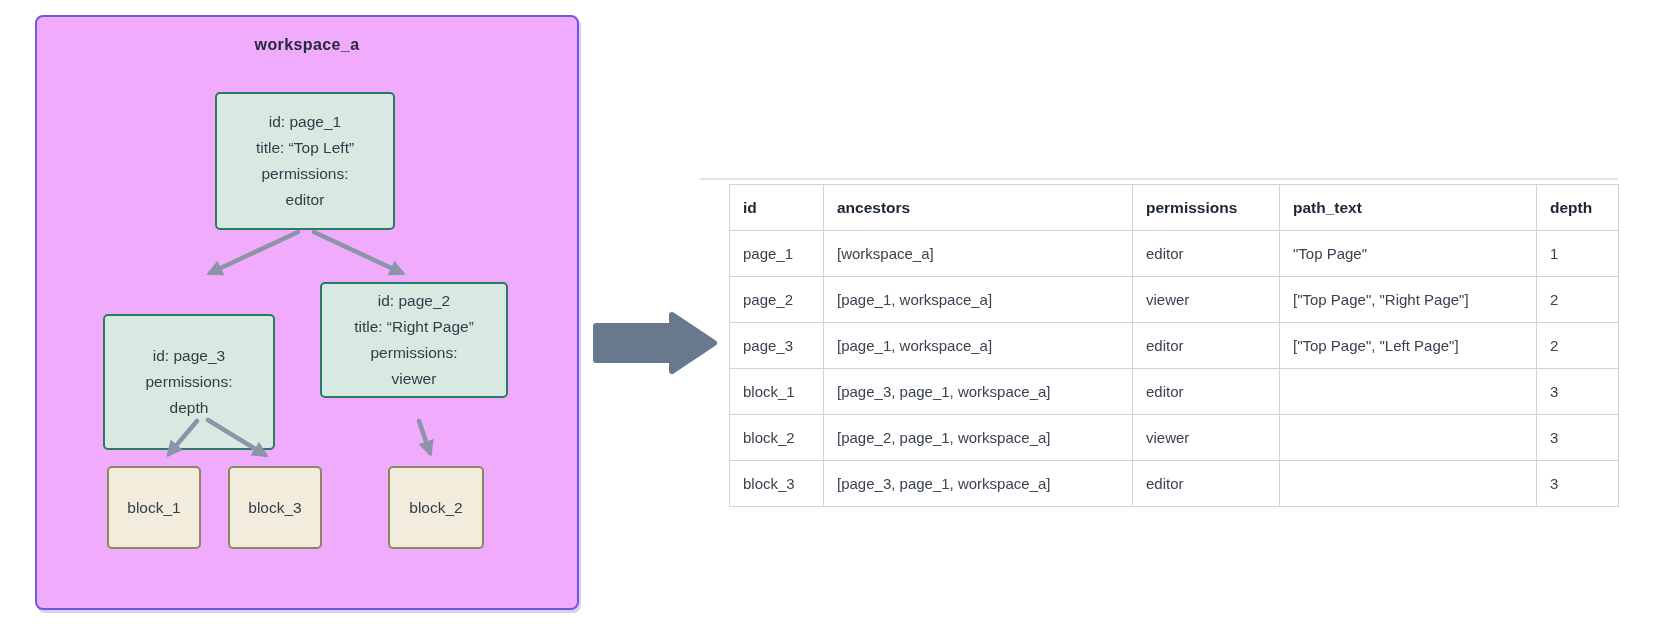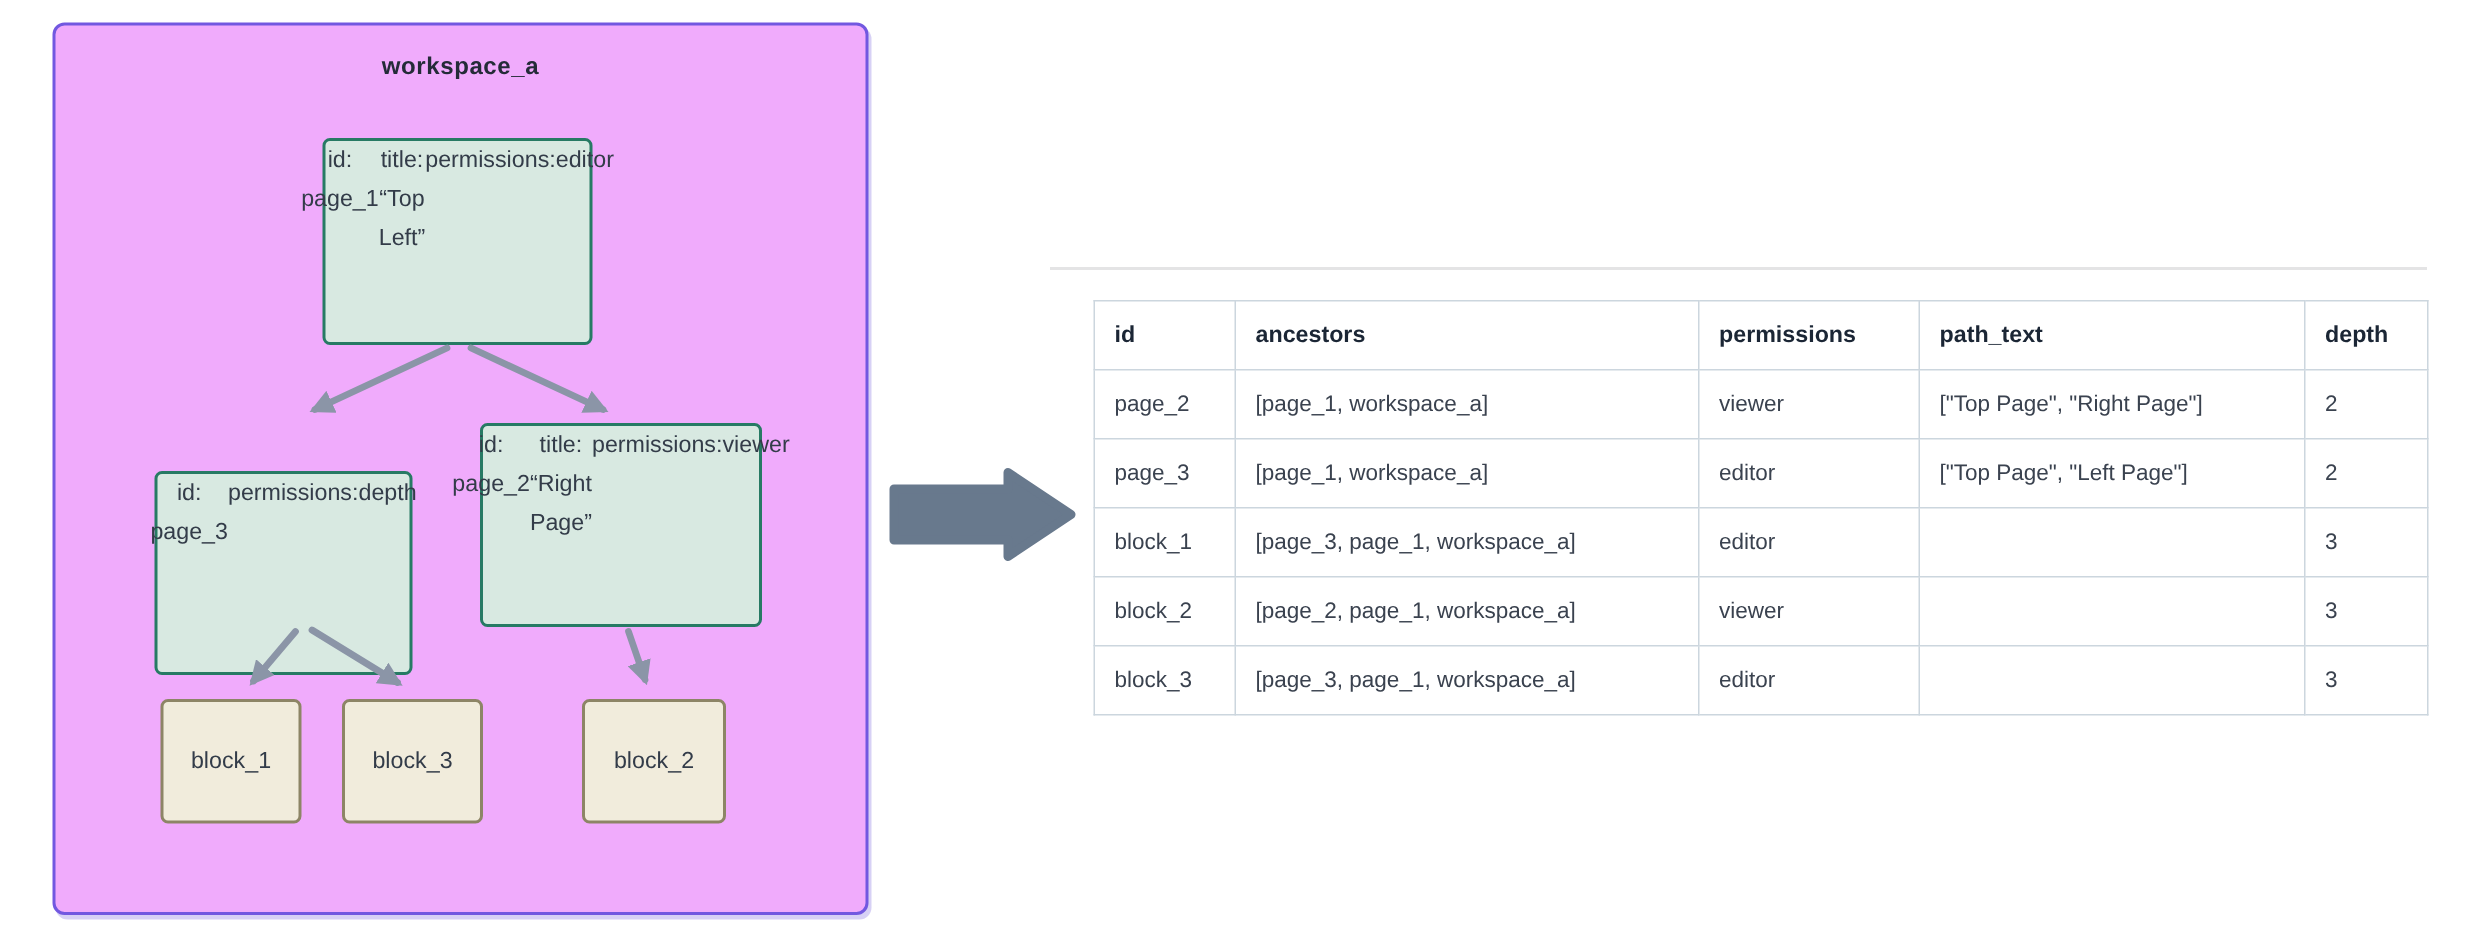--- a/index.html
+++ b/index.html
@@ -37,27 +37,27 @@
   .node {
     position: absolute;
     box-sizing: border-box;
     background: #d8e9e1;
     border: 2px solid #277a64;
     border-radius: 5px;
     color: #333c49;
     font-size: 15.5px;
     line-height: 26px;
     display: flex;
-    flex-direction: row;
+    flex-direction: column;
     justify-content: center;
     text-align: center;
   }
   #node-page-1 { left: 215px; top: 92px;  width: 180px; height: 138px; }
   #node-page-3 { left: 103px; top: 282px; width: 172px; height: 136px; margin-top: 32px; }
-  #node-page-2 { left: 320px; top: 282px; width: 188px; height: 136px; }
+  #node-page-2 { left: 320px; top: 282px; width: 188px; height: 116px; }
 
   
   .block {
     position: absolute;
     box-sizing: border-box;
     background: #f1ecdc;
     border: 2px solid #8d8566;
     border-radius: 5px;
     color: #333c49;
     font-size: 15.5px;
@@ -82,21 +82,21 @@
     position: absolute;
     left: 700px; top: 178px;
     width: 918px; height: 2px;
     background: #d9d9da;
     opacity: 0.7;
   }
 
   
   table.data-table {
     position: absolute;
-    left: 729px; top: 200px;
+    left: 729px; top: 184px;
     border-collapse: collapse;
     table-layout: fixed;
     width: 889px;
     background: #ffffff;
     border-radius: 27px;
   }
   .data-table th, .data-table td {
     border: 1px solid #ccd6de;
     height: 45px;
     padding: 0 6px 0 13px;
@@ -187,20 +187,27 @@
       <tr>
         <th>id</th>
         <th>ancestors</th>
         <th>permissions</th>
         <th>path_text</th>
         <th>depth</th>
       </tr>
     </thead>
     <tbody>
       <tr>
+        <td>page_1</td>
+        <td>[workspace_a]</td>
+        <td>editor</td>
+        <td>"Top Page"</td>
+        <td>1</td>
+      </tr>
+      <tr>
         <td>page_2</td>
         <td>[page_1, workspace_a]</td>
         <td>viewer</td>
         <td>["Top Page", "Right Page"]</td>
         <td>2</td>
       </tr>
       <tr>
         <td>page_3</td>
         <td>[page_1, workspace_a]</td>
         <td>editor</td>

